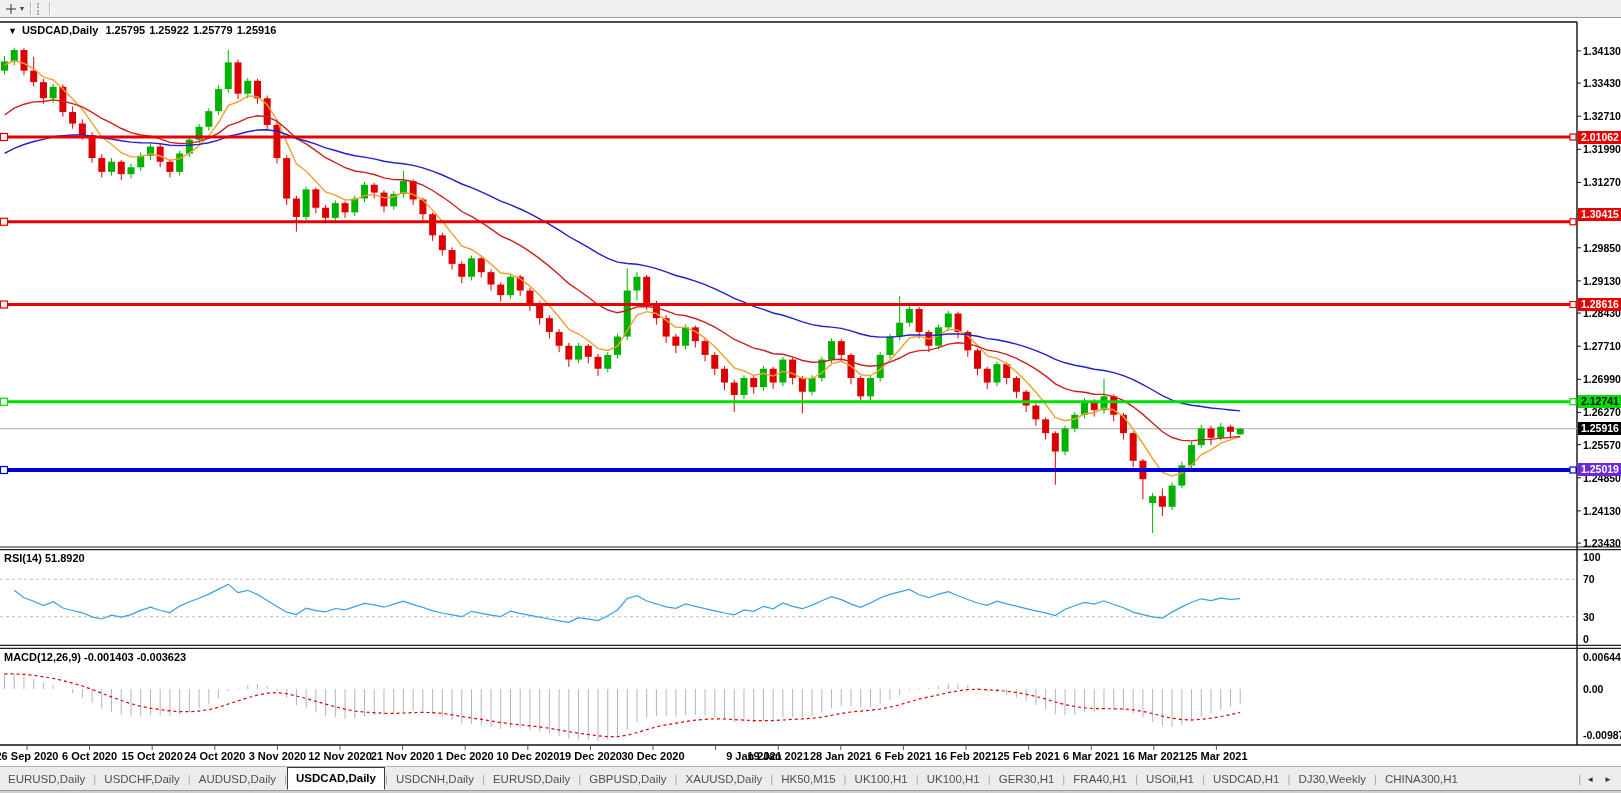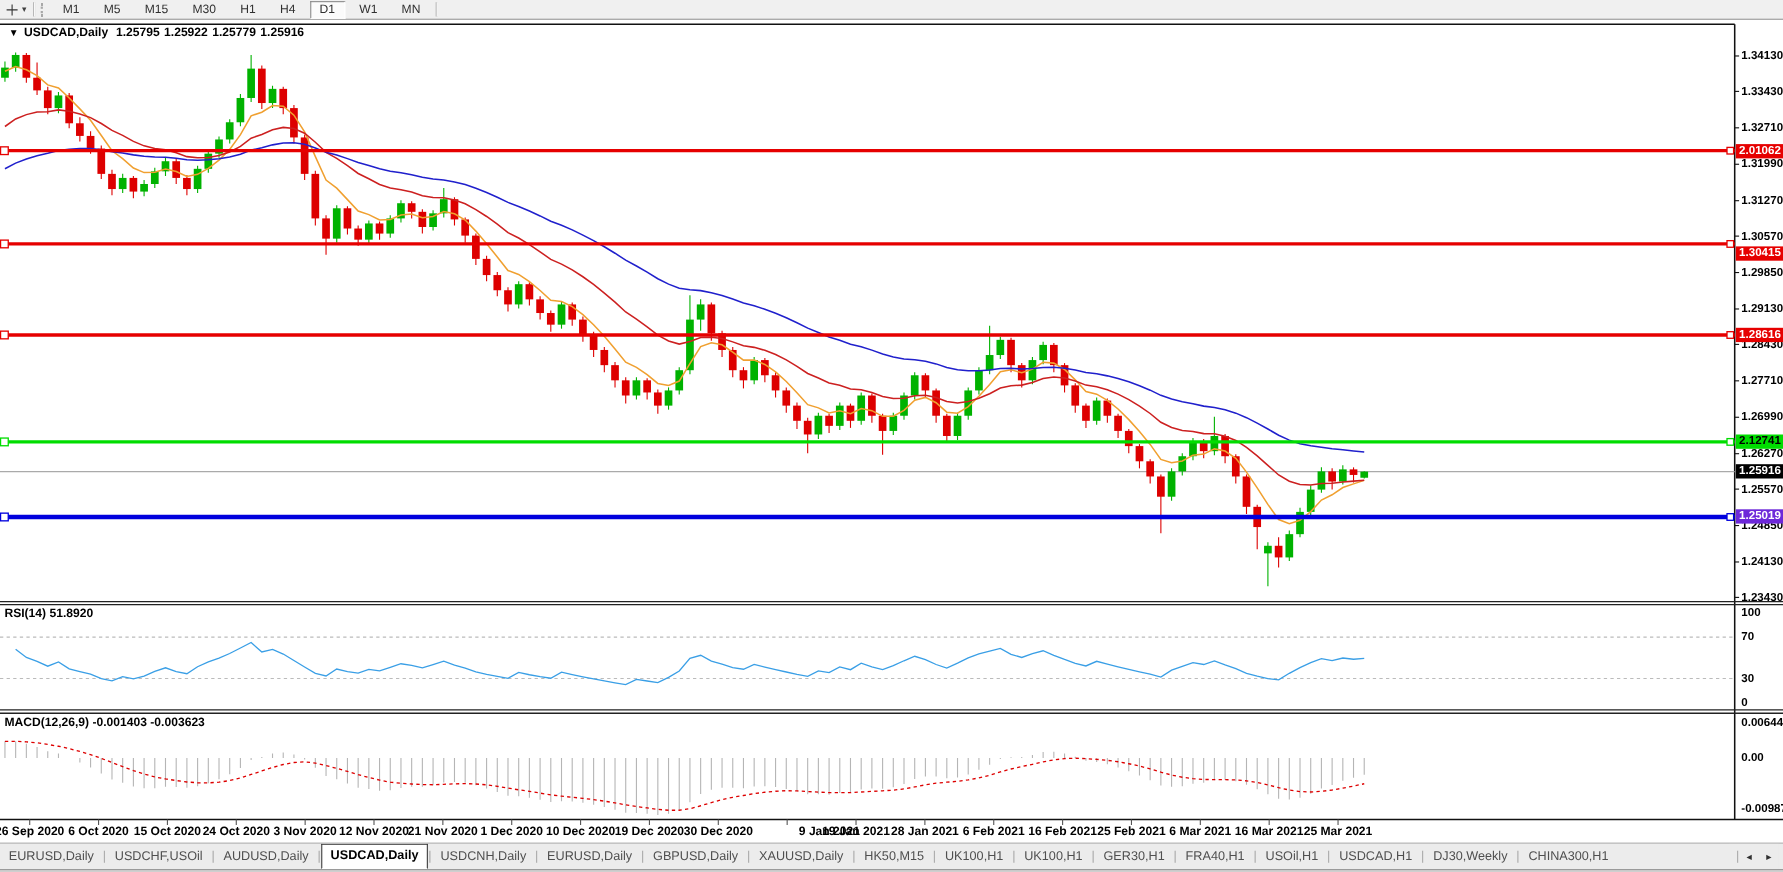--- a/index.html
+++ b/index.html
@@ -44,31 +44,20 @@
   <div class="toolbar">
     <div class="tool-icon">
       <svg width="12" height="12" style="position:static">
         <line x1="6" y1="1" x2="6" y2="11" stroke="#333" stroke-width="1"></line>
         <line x1="1" y1="6" x2="11" y2="6" stroke="#333" stroke-width="1"></line>
       </svg>
     </div>
     <span class="tb-caret">▾</span>
     <div class="tb-sep"></div>
     <div class="tb-grip"></div>
-    <div id="tf-buttons" style="display:flex;align-items:center;">
-        <span class="tf-btn">M1</span>
-        <span class="tf-btn">M5</span>
-        <span class="tf-btn">M15</span>
-        <span class="tf-btn">M30</span>
-        <span class="tf-btn">H1</span>
-        <span class="tf-btn">H4</span>
-        <span class="tf-btn active">D1</span>
-        <span class="tf-btn">W1</span>
-        <span class="tf-btn">MN</span>
-      </div>
     <div class="tb-sep"></div>
   </div>
 
   <div class="chart-title">
     <span class="tri">▼</span><span>USDCAD,Daily</span>
     <span>1.25795</span><span>1.25922</span><span>1.25779</span><span>1.25916</span>
   </div>
 
   <svg id="chart-svg" width="1621" height="766">
       <g>
@@ -816,21 +805,21 @@
       <div class="axlab" style="top: 274.888px;">1.29130</div>
       <div class="axlab" style="top: 307.088px;">1.28430</div>
       <div class="axlab" style="top: 340.208px;">1.27710</div>
       <div class="axlab" style="top: 373.328px;">1.26990</div>
       <div class="axlab" style="top: 406.448px;">1.26270</div>
       <div class="axlab" style="top: 438.648px;">1.25570</div>
       <div class="axlab" style="top: 471.768px;">1.24850</div>
       <div class="axlab" style="top: 504.888px;">1.24130</div>
       <div class="axlab" style="top: 537.088px;">1.23430</div>
       <div class="badge" style="top: 130.5px; background: rgb(230, 0, 0); color: rgb(255, 255, 255);">2.01062</div>
-      <div class="badge" style="top: 224px; background: rgb(230, 0, 0); color: rgb(255, 255, 255);">1.30415</div>
+      <div class="badge" style="top: 208px; background: rgb(230, 0, 0); color: rgb(255, 255, 255);">1.30415</div>
       <div class="badge" style="top: 298.032px; background: rgb(230, 0, 0); color: rgb(255, 255, 255);">1.28616</div>
       <div class="badge" style="top: 395.23px; background: rgb(0, 221, 0); color: rgb(0, 0, 0);">2.12741</div>
       <div class="badge" style="top: 463.494px; background: #6d28d9; color: rgb(255, 255, 255);">1.25019</div>
       <div class="badge" style="top: 422.232px; background: rgb(0, 0, 0); color: rgb(255, 255, 255);">1.25916</div>
       <div class="axlab" style="top: 551px;">100</div>
       <div class="axlab" style="top: 573.2px;">70</div>
       <div class="axlab" style="top: 610.8px;">30</div>
       <div class="axlab" style="top: 633px;">0</div>
       <div class="axlab" style="top: 651px;">0.006444</div>
       <div class="axlab" style="top: 683px;">0.00</div>
@@ -854,21 +843,21 @@
       <div class="datelab" style="left: 1028.6px;">25 Feb 2021</div>
       <div class="datelab" style="left: 1091.2px;">6 Mar 2021</div>
       <div class="datelab" style="left: 1153.8px;">16 Mar 2021</div>
       <div class="datelab" style="left: 1216.4px;">25 Mar 2021</div>
     </div>
 
   <div class="tabbar">
     <div id="tabbar-tabs" style="display:flex;align-items:center;height:16px;">
         <span class="tab">EURUSD,Daily</span>
         <span class="tab-sep">|</span>
-        <span class="tab">USDCHF,USOil</span>
+        <span class="tab">USDCHF,Daily</span>
         <span class="tab-sep">|</span>
         <span class="tab">AUDUSD,Daily</span>
         <span class="tab-sep">|</span>
         <span class="tab active">USDCAD,Daily</span>
         <span class="tab-sep">|</span>
         <span class="tab">USDCNH,Daily</span>
         <span class="tab-sep">|</span>
         <span class="tab">EURUSD,Daily</span>
         <span class="tab-sep">|</span>
         <span class="tab">GBPUSD,Daily</span>

